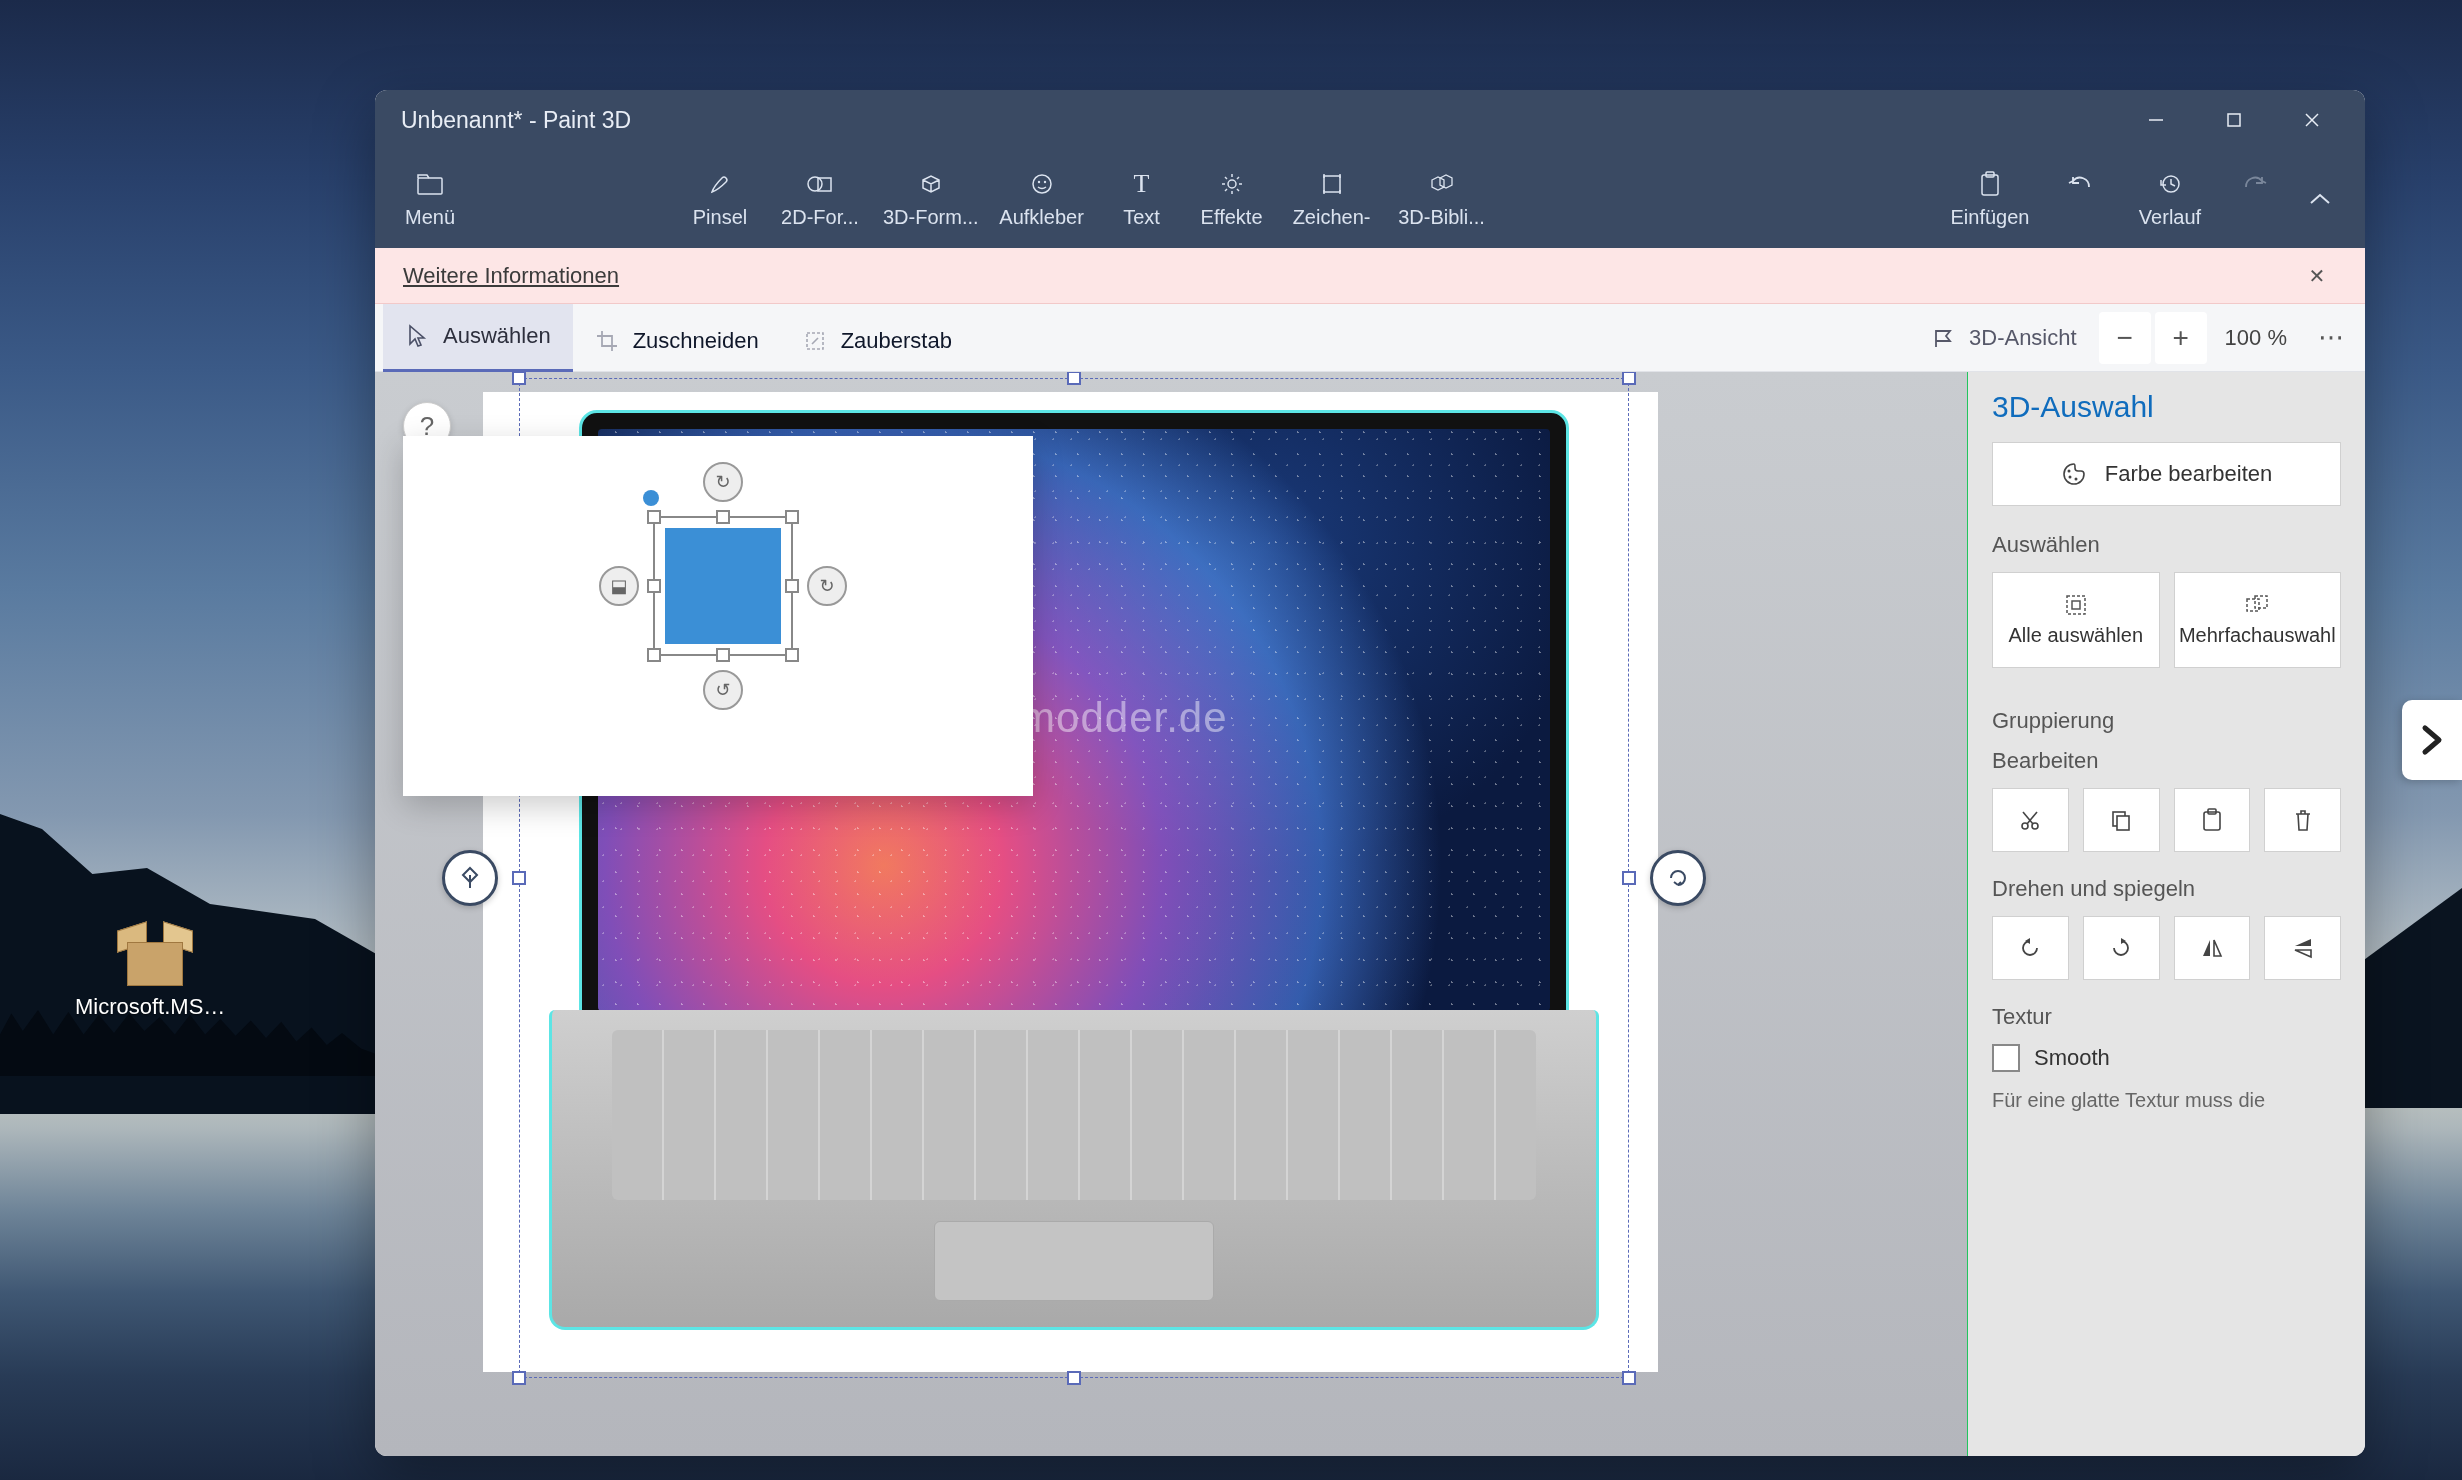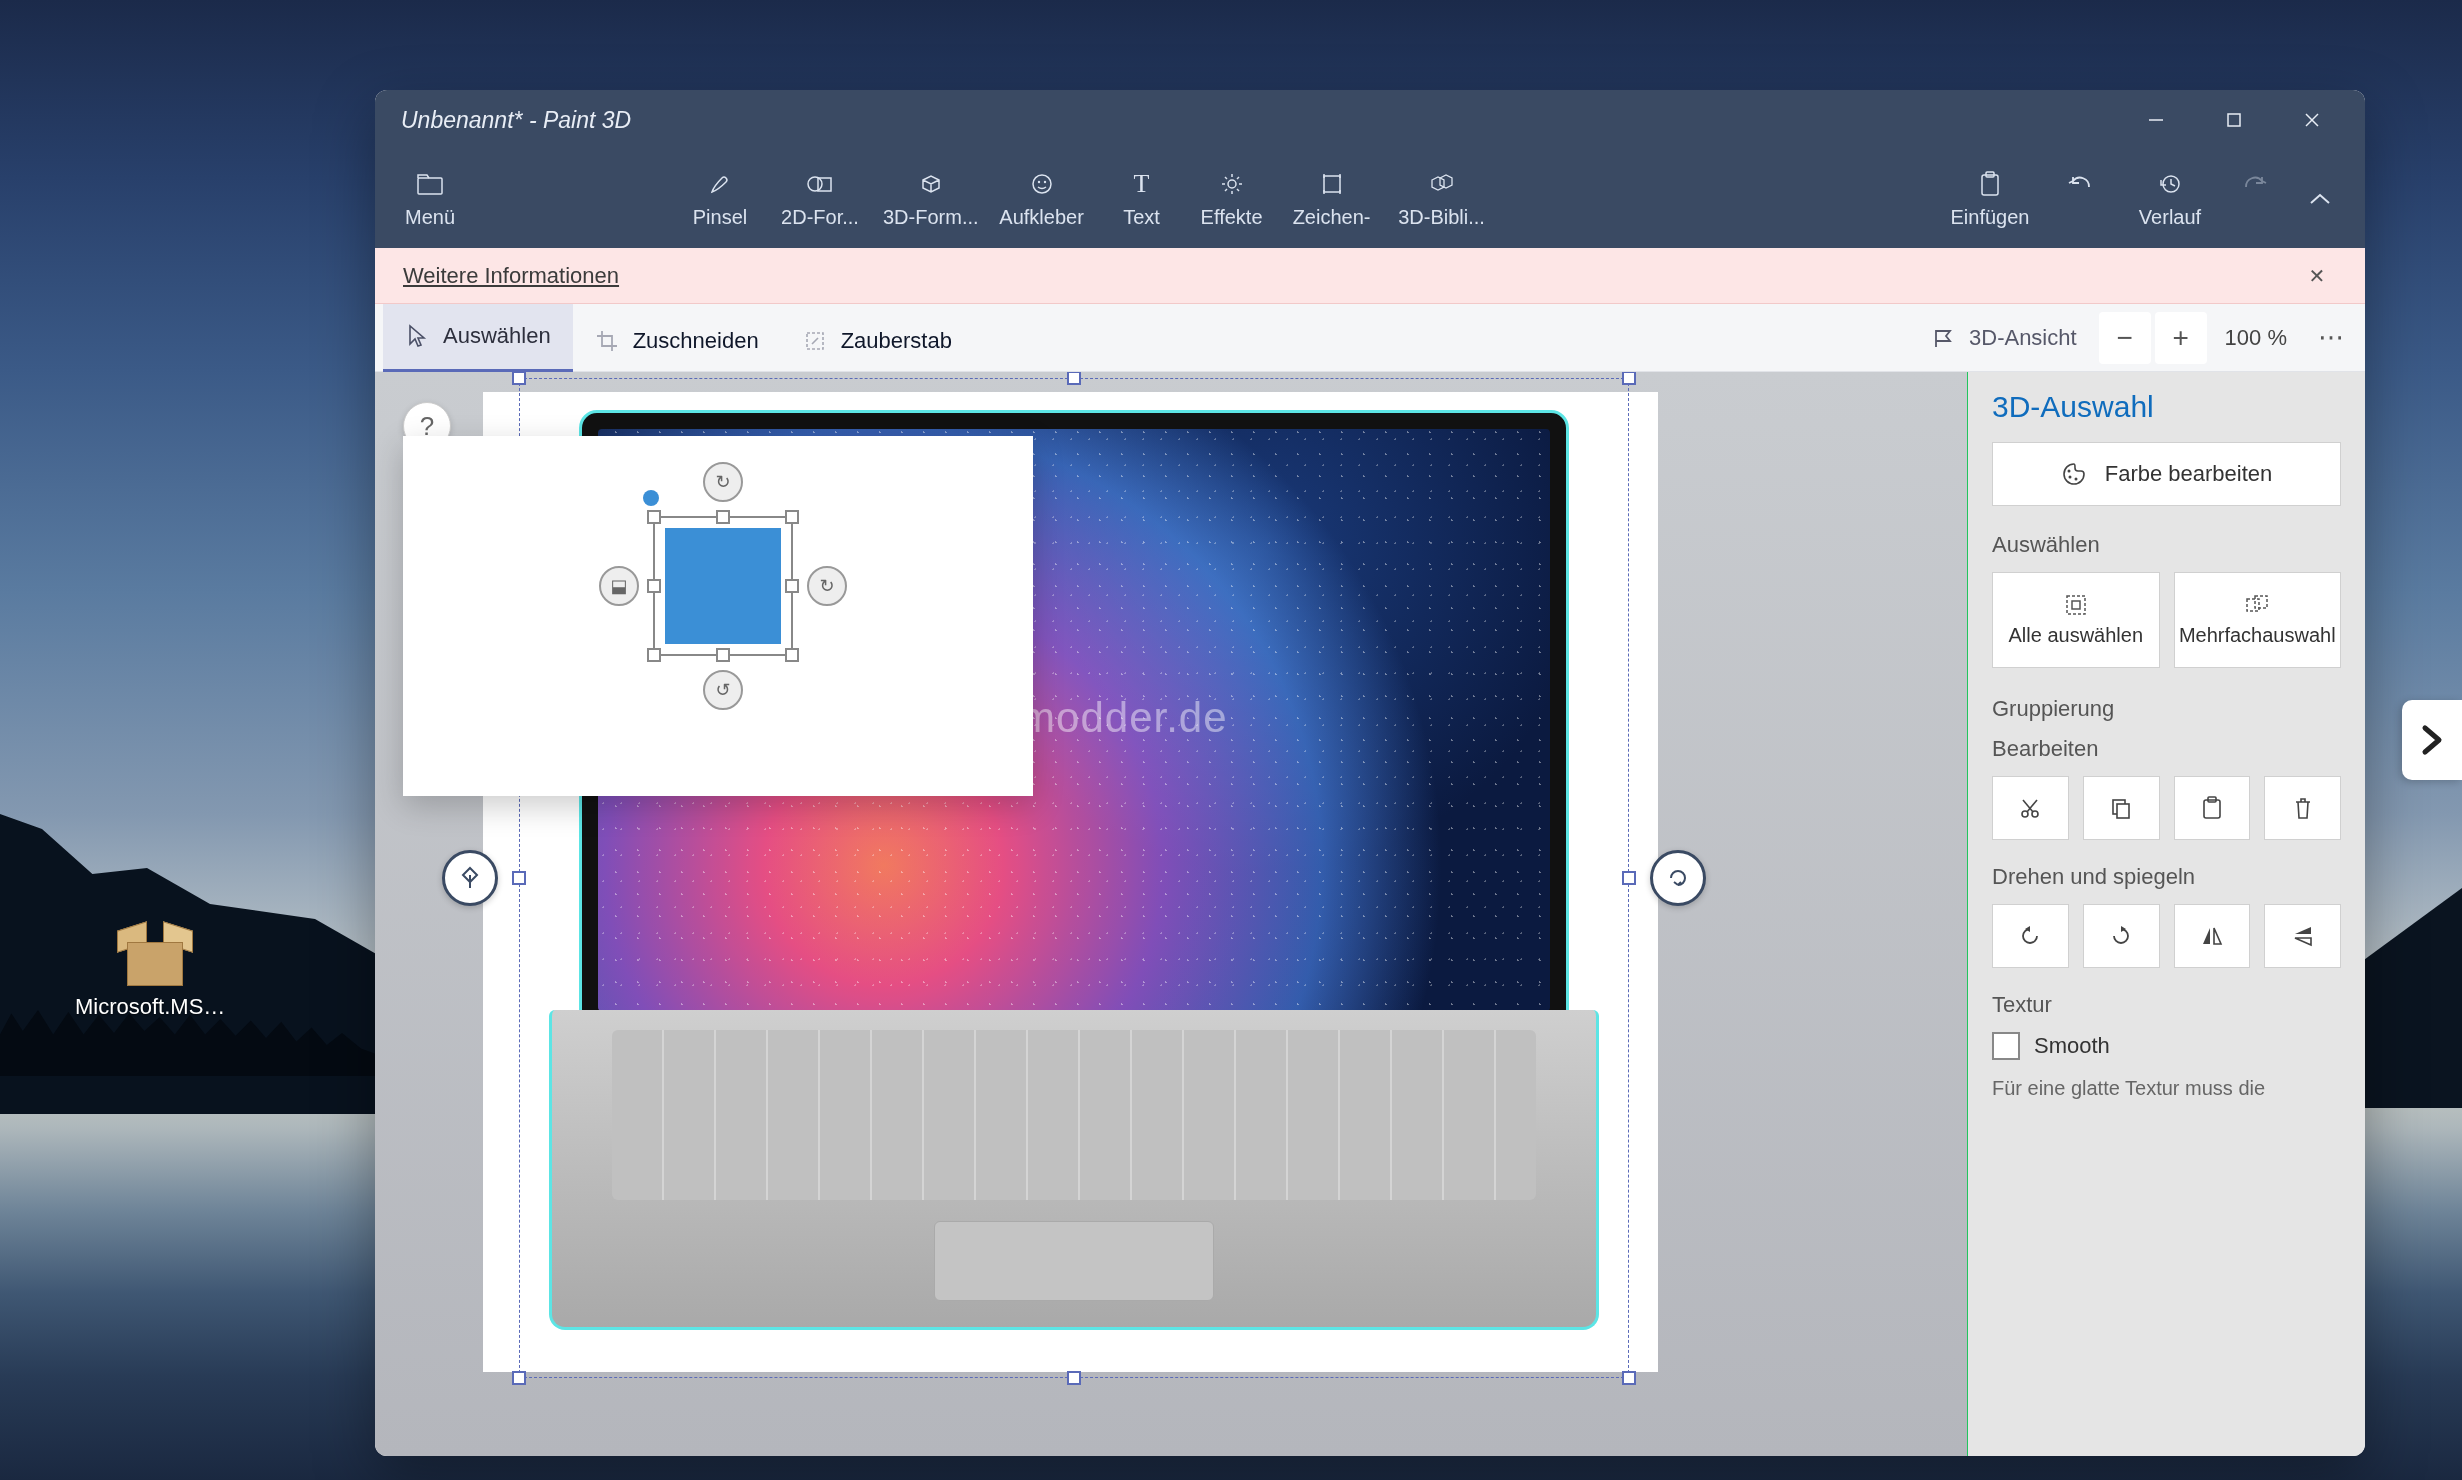--- a/index.html
+++ b/index.html
@@ -58,21 +58,21 @@
   background: #fff;
   border-radius: 12px;
   box-shadow: 0 20px 60px rgba(0,0,0,.35);
   overflow: hidden;
 }
 
 
 .titlebar {
   height: 60px; background: #3a4a63;
   display: flex; align-items: center; color: #e8edf5;
-  padding: 12px 14px; font-size: 23px; font-style: italic;
+  padding: 12px 14px; font-size: 23px;
 }
 .titlebar .title { margin-left: 12px; }
 .win-controls { margin-left: auto; display: flex; }
 .win-btn {
   width: 78px; height: 60px; display:flex; align-items:center; justify-content:center;
   color:#e8edf5; font-size: 20px; cursor: pointer;
 }
 
 
 .ribbon {
@@ -238,21 +238,21 @@
   width: 398px; background:#e5e5e5; border-left:1px solid #22c55e;
   padding: 18px 24px; overflow-y:auto; font-size:22px; color:#333;
 }
 .panel-title { color:#0f6cbd; font-size: 30px; margin-bottom: 18px;}
 .panel-btn-wide {
   width:100%; height:64px; border:1px solid #d0d0d0; background:#fff;
   display:flex; align-items:center; justify-content:center; gap:18px;
   font-size:22px; cursor:pointer; margin-bottom: 26px;
 }
 .panel-section-label { color:#555; margin: 6px 0 14px; }
-.panel-row { display:flex; gap: 14px; margin-bottom: 28px; border-radius: 28px;}
+.panel-row { display:flex; gap: 14px; margin-bottom: 40px; border-radius: 28px;}
 .panel-tile {
   flex:1; height: 96px; border:1px solid #d0d0d0; background:#fff;
   display:flex; flex-direction:column; align-items:center; justify-content:center; gap:8px;
   font-size:20px; cursor:pointer;
 }
 .panel-tile.disabled { background:#f0f0f0; color:#a0a0a0; cursor:default;}
 .panel-tile .tico { font-size:22px; color:#555;}
 .panel-tile.disabled .tico{color:#bbb;}
 .icon-row { display:flex; gap:14px; margin-bottom:24px;}
 .icon-btn {

